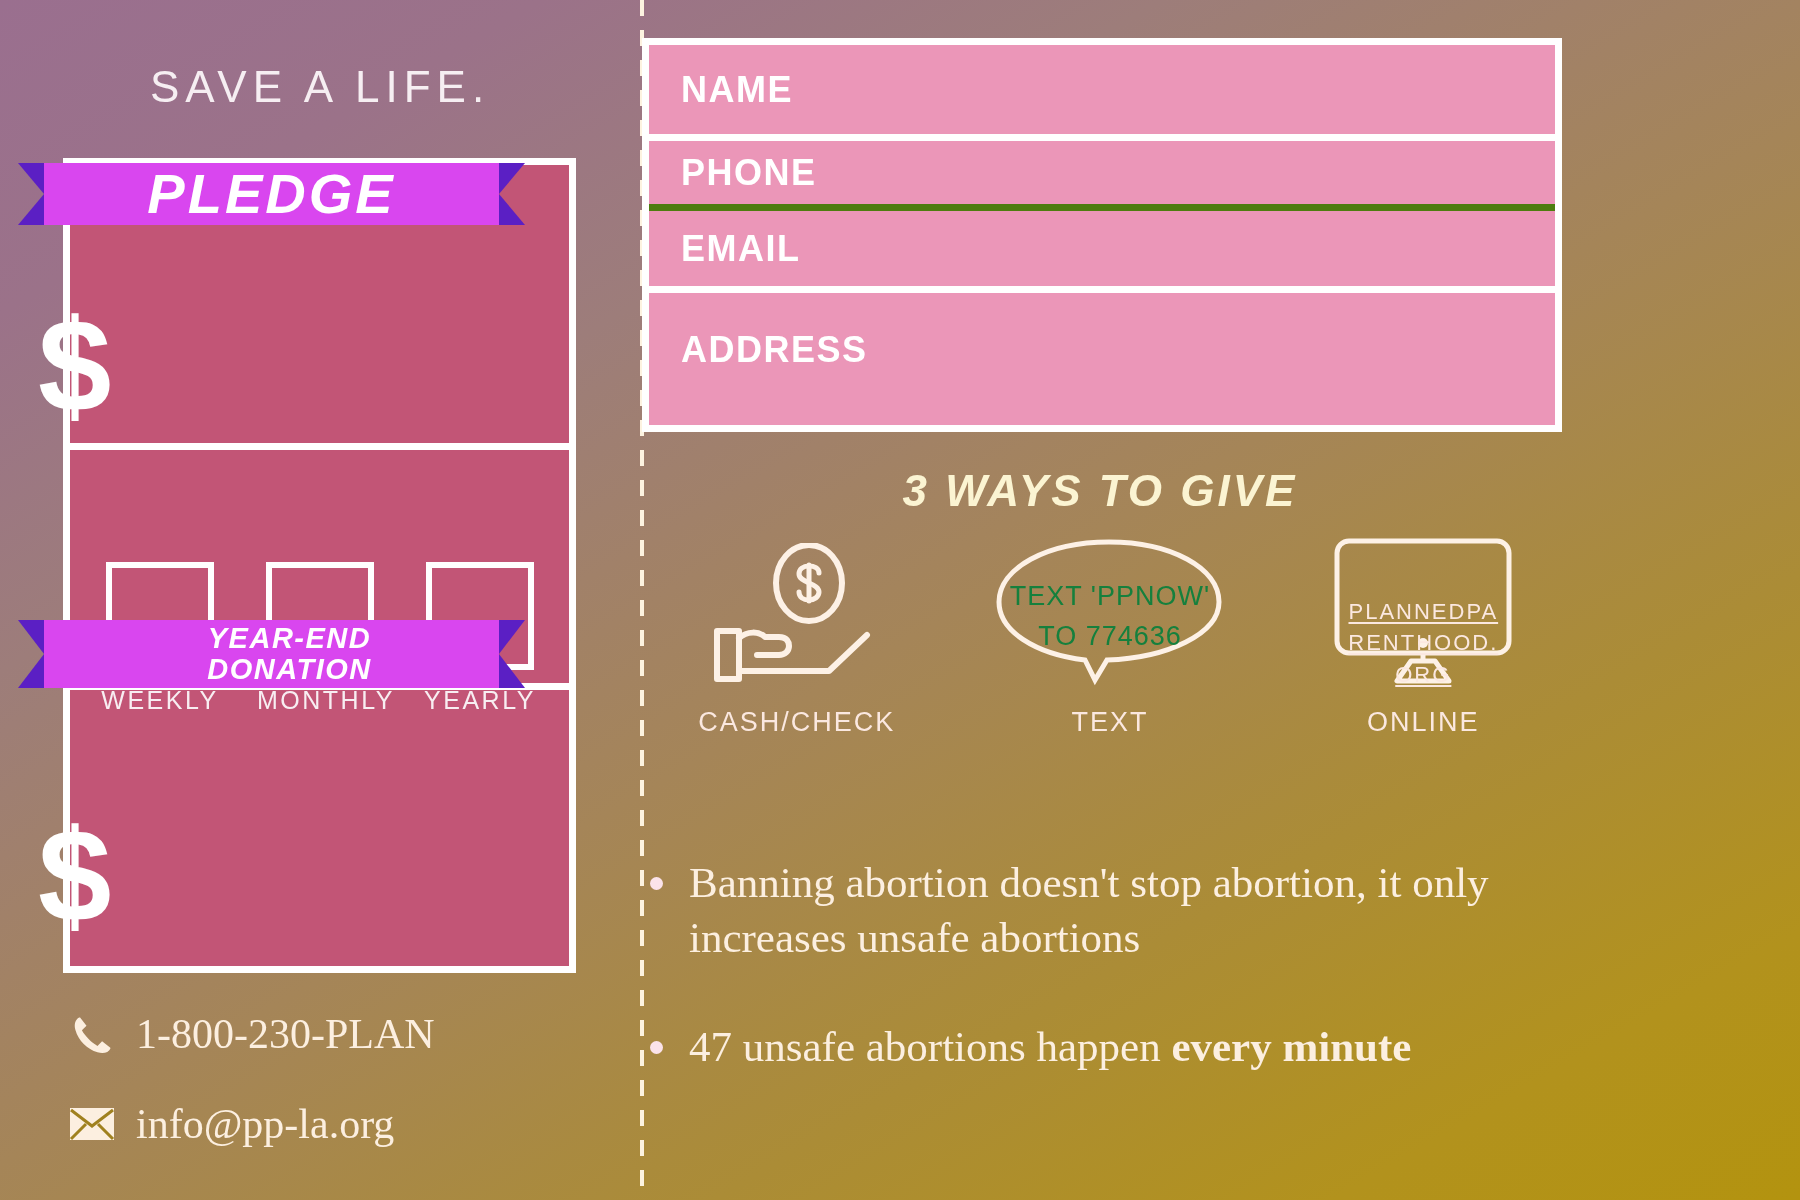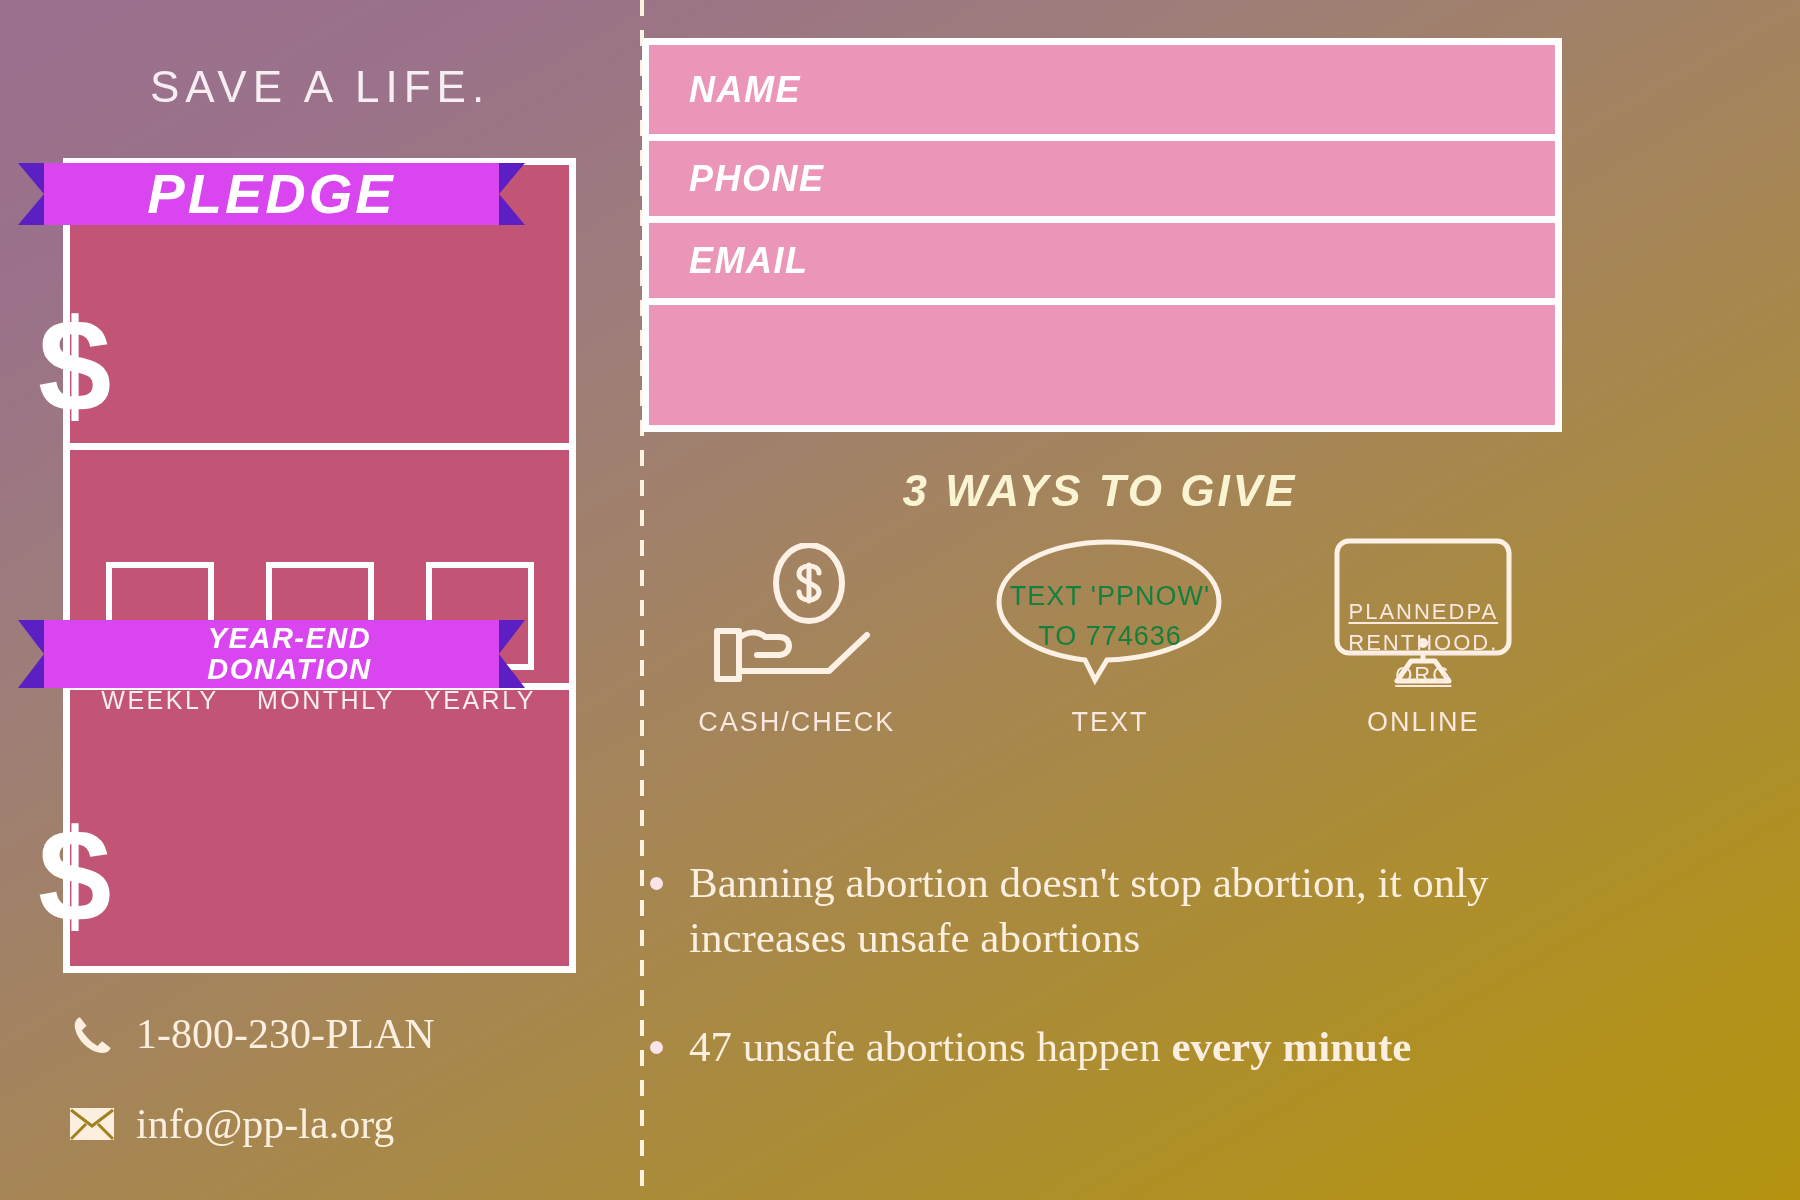--- a/index.html
+++ b/index.html
@@ -218,28 +218,27 @@
     background: #eb96b8;
     display: flex;
     flex-direction: column;
   }
   .form-field {
     position: relative;
     flex: 0 0 auto;
     color: #ffffff;
     font-size: 36px;
     font-weight: 800;
-    font-style: italic;
     letter-spacing: 1.5px;
-    padding-left: 40px;
+    padding-left: 32px;
     display: flex;
     align-items: center;
   }
   .ff-name    { height: 96px; border-bottom: 7px solid #ffffff; }
-  .ff-phone   { height: 82px; border-bottom: 7px solid #ffffff; }
+  .ff-phone   { height: 70px; border-bottom: 7px solid #4d7c0f; }
   .ff-email   { height: 82px; border-bottom: 7px solid #ffffff; }
   .ff-address { height: 113px; }
 
   .ways-title {
     position: absolute;
     top: 466px;
     left: 0;
     width: 920px;
     text-align: center;
     color: #fbf4d2;
@@ -389,20 +388,23 @@
 
   <div class="form-box">
     <div class="form-field ff-name">
       <span>NAME</span>
     </div>
     <div class="form-field ff-phone">
       <span>PHONE</span>
     </div>
     <div class="form-field ff-email">
       <span>EMAIL</span>
+    </div>
+    <div class="form-field ff-address">
+      <span>ADDRESS</span>
     </div>
   </div>
 
   <div class="ways-title">3 WAYS TO GIVE</div>
 
   <div class="ways-row">
 
     <div class="way">
       <div class="way-art">
         <svg width="175" height="140" viewBox="0 0 175 140" fill="none" stroke="#fdf1e6" stroke-width="6" stroke-linecap="round" stroke-linejoin="round">

